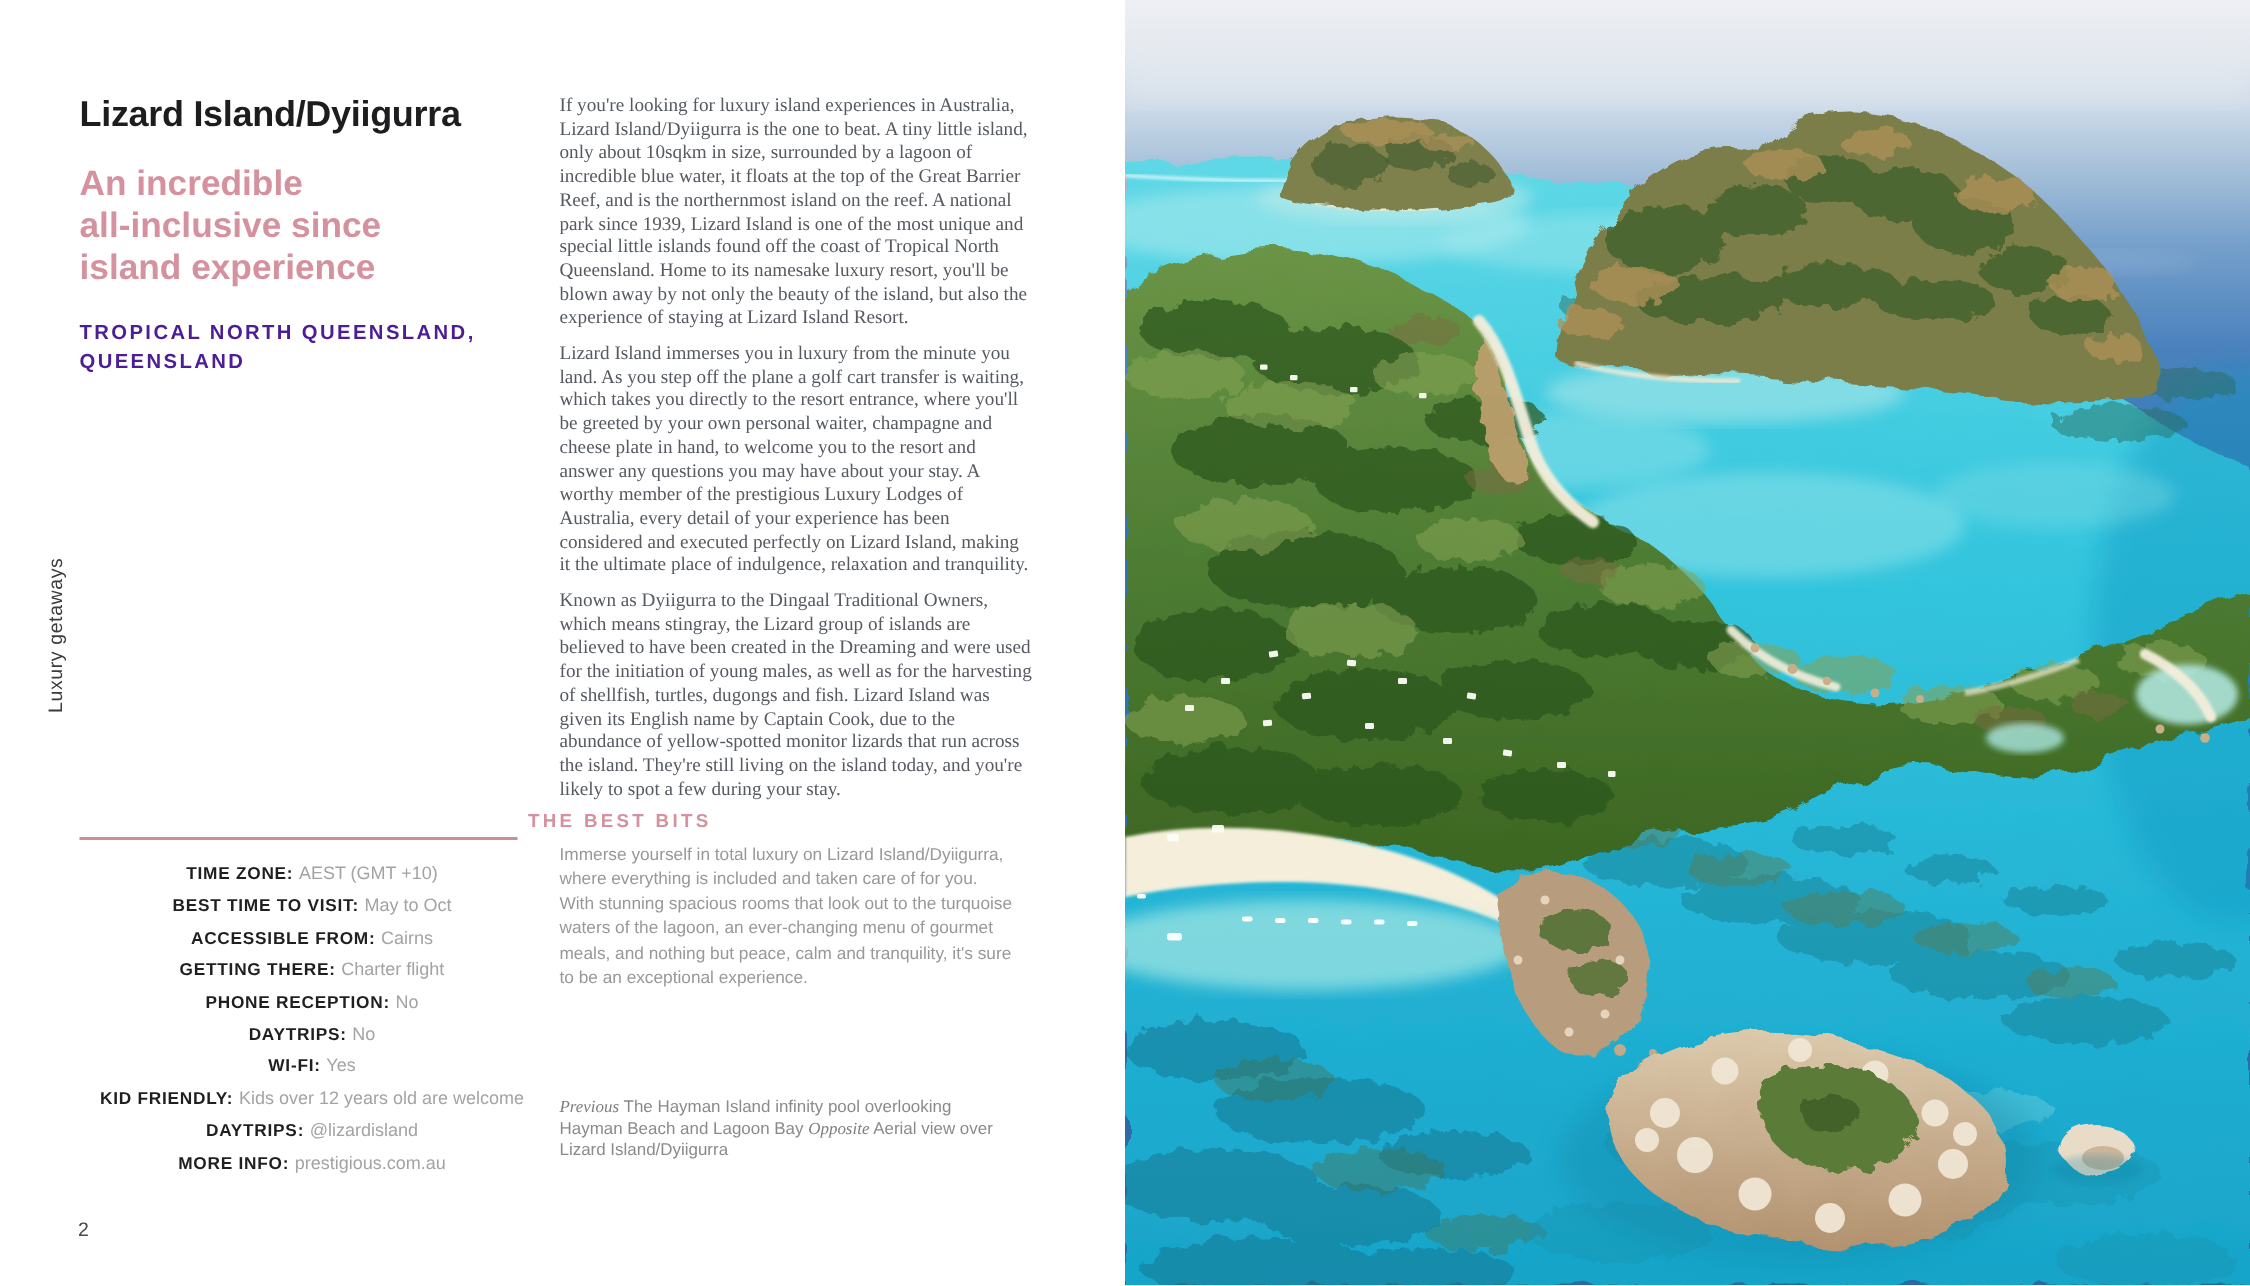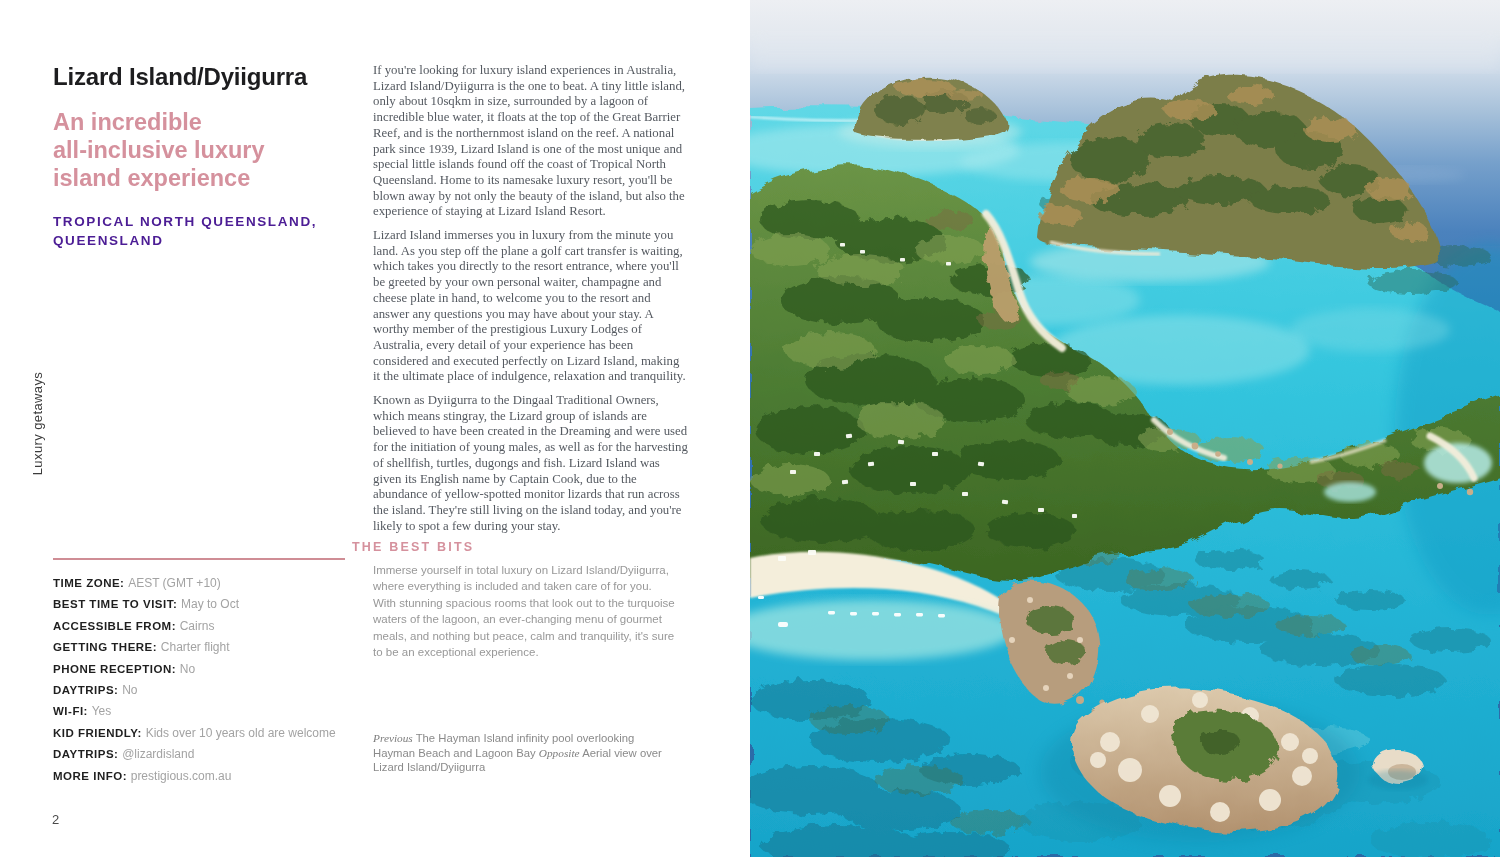--- a/index.html
+++ b/index.html
@@ -13,21 +13,21 @@
   .subtitle { position:absolute; left:53px; top:108px; width:300px;
               font-size:23.5px; line-height:28px; font-weight:600; color:#d5919d; }
   .location { position:absolute; left:53px; top:212px; width:310px;
               font-size:13.5px; line-height:19px; font-weight:600;
               letter-spacing:1.6px; color:#4c1d95; }
   .vertical-label { position:absolute; left:-28px; top:416px; width:130px;
                     text-align:center; font-size:13px; color:#3c3c3c; letter-spacing:.4px;
                     transform:rotate(-90deg); }
   .rule { position:absolute; left:53px; top:558px; width:292px; height:2px; background:#cf8d95; }
   .facts { position:absolute; left:53px; top:572px; width:310px; }
-  .fact-row { line-height:20.4px; white-space:nowrap; }
+  .fact-row { line-height:20.4px; white-space:nowrap;text-align:center; }
   .fact-label { font-size:11.5px; font-weight:700; letter-spacing:.5px; color:#1f1f1f; }
   .fact-value { font-size:12px; color:#a3a3a3; }
   .page-number { position:absolute; left:52px; top:812px; font-size:13px; color:#4a4a4a; }
 
   .body-col { position:absolute; left:373px; top:63px; width:316px;
               font-family:"Liberation Serif", serif; font-size:12.8px;
               line-height:15.7px; color:#555a61; }
   .body-col p { margin-bottom:8px; }
 
   .best-bits-heading { position:absolute; left:352px; top:540px;
@@ -45,42 +45,42 @@
 </style>
 </head>
 <body>
 
 <div class="spread">
 
   <h1 class="title">Lizard Island/Dyiigurra</h1>
 
   <div class="subtitle">
       <div>An incredible</div>
-      <div>all-inclusive luxury</div>
+      <div>all-inclusive since</div>
       <div>island experience</div>
     </div>
 
   <div class="location">
       <div>TROPICAL NORTH QUEENSLAND,</div>
       <div>QUEENSLAND</div>
     </div>
 
   <div class="vertical-label">Luxury getaways</div>
 
   <div class="rule"></div>
 
   <div class="facts">
       <div class="fact-row"><span class="fact-label">TIME ZONE: </span><span class="fact-value">AEST (GMT +10)</span></div>
       <div class="fact-row"><span class="fact-label">BEST TIME TO VISIT: </span><span class="fact-value">May to Oct</span></div>
       <div class="fact-row"><span class="fact-label">ACCESSIBLE FROM: </span><span class="fact-value">Cairns</span></div>
       <div class="fact-row"><span class="fact-label">GETTING THERE: </span><span class="fact-value">Charter flight</span></div>
       <div class="fact-row"><span class="fact-label">PHONE RECEPTION: </span><span class="fact-value">No</span></div>
       <div class="fact-row"><span class="fact-label">DAYTRIPS: </span><span class="fact-value">No</span></div>
       <div class="fact-row"><span class="fact-label">WI-FI: </span><span class="fact-value">Yes</span></div>
-      <div class="fact-row"><span class="fact-label">KID FRIENDLY: </span><span class="fact-value">Kids over 10 years old are welcome</span></div>
+      <div class="fact-row"><span class="fact-label">KID FRIENDLY: </span><span class="fact-value">Kids over 12 years old are welcome</span></div>
       <div class="fact-row"><span class="fact-label">DAYTRIPS: </span><span class="fact-value">@lizardisland</span></div>
       <div class="fact-row"><span class="fact-label">MORE INFO: </span><span class="fact-value">prestigious.com.au</span></div>
     </div>
 
   <div class="page-number">2</div>
 
   <div class="body-col">
       <p>If you're looking for luxury island experiences in Australia, Lizard Island/Dyiigurra is the one to beat. A tiny little island, only about 10sqkm in size, surrounded by a lagoon of incredible blue water, it floats at the top of the Great Barrier Reef, and is the northernmost island on the reef. A national park since 1939, Lizard Island is one of the most unique and special little islands found off the coast of Tropical North Queensland. Home to its namesake luxury resort, you'll be blown away by not only the beauty of the island, but also the experience of staying at Lizard Island Resort.</p>
       <p>Lizard Island immerses you in luxury from the minute you land. As you step off the plane a golf cart transfer is waiting, which takes you directly to the resort entrance, where you'll be greeted by your own personal waiter, champagne and cheese plate in hand, to welcome you to the resort and answer any questions you may have about your stay. A worthy member of the prestigious Luxury Lodges of Australia, every detail of your experience has been considered and executed perfectly on Lizard Island, making it the ultimate place of indulgence, relaxation and tranquility.</p>
       <p>Known as Dyiigurra to the Dingaal Traditional Owners, which means stingray, the Lizard group of islands are believed to have been created in the Dreaming and were used for the initiation of young males, as well as for the harvesting of shellfish, turtles, dugongs and fish. Lizard Island was given its English name by Captain Cook, due to the abundance of yellow-spotted monitor lizards that run across the island. They're still living on the island today, and you're likely to spot a few during your stay.</p>

